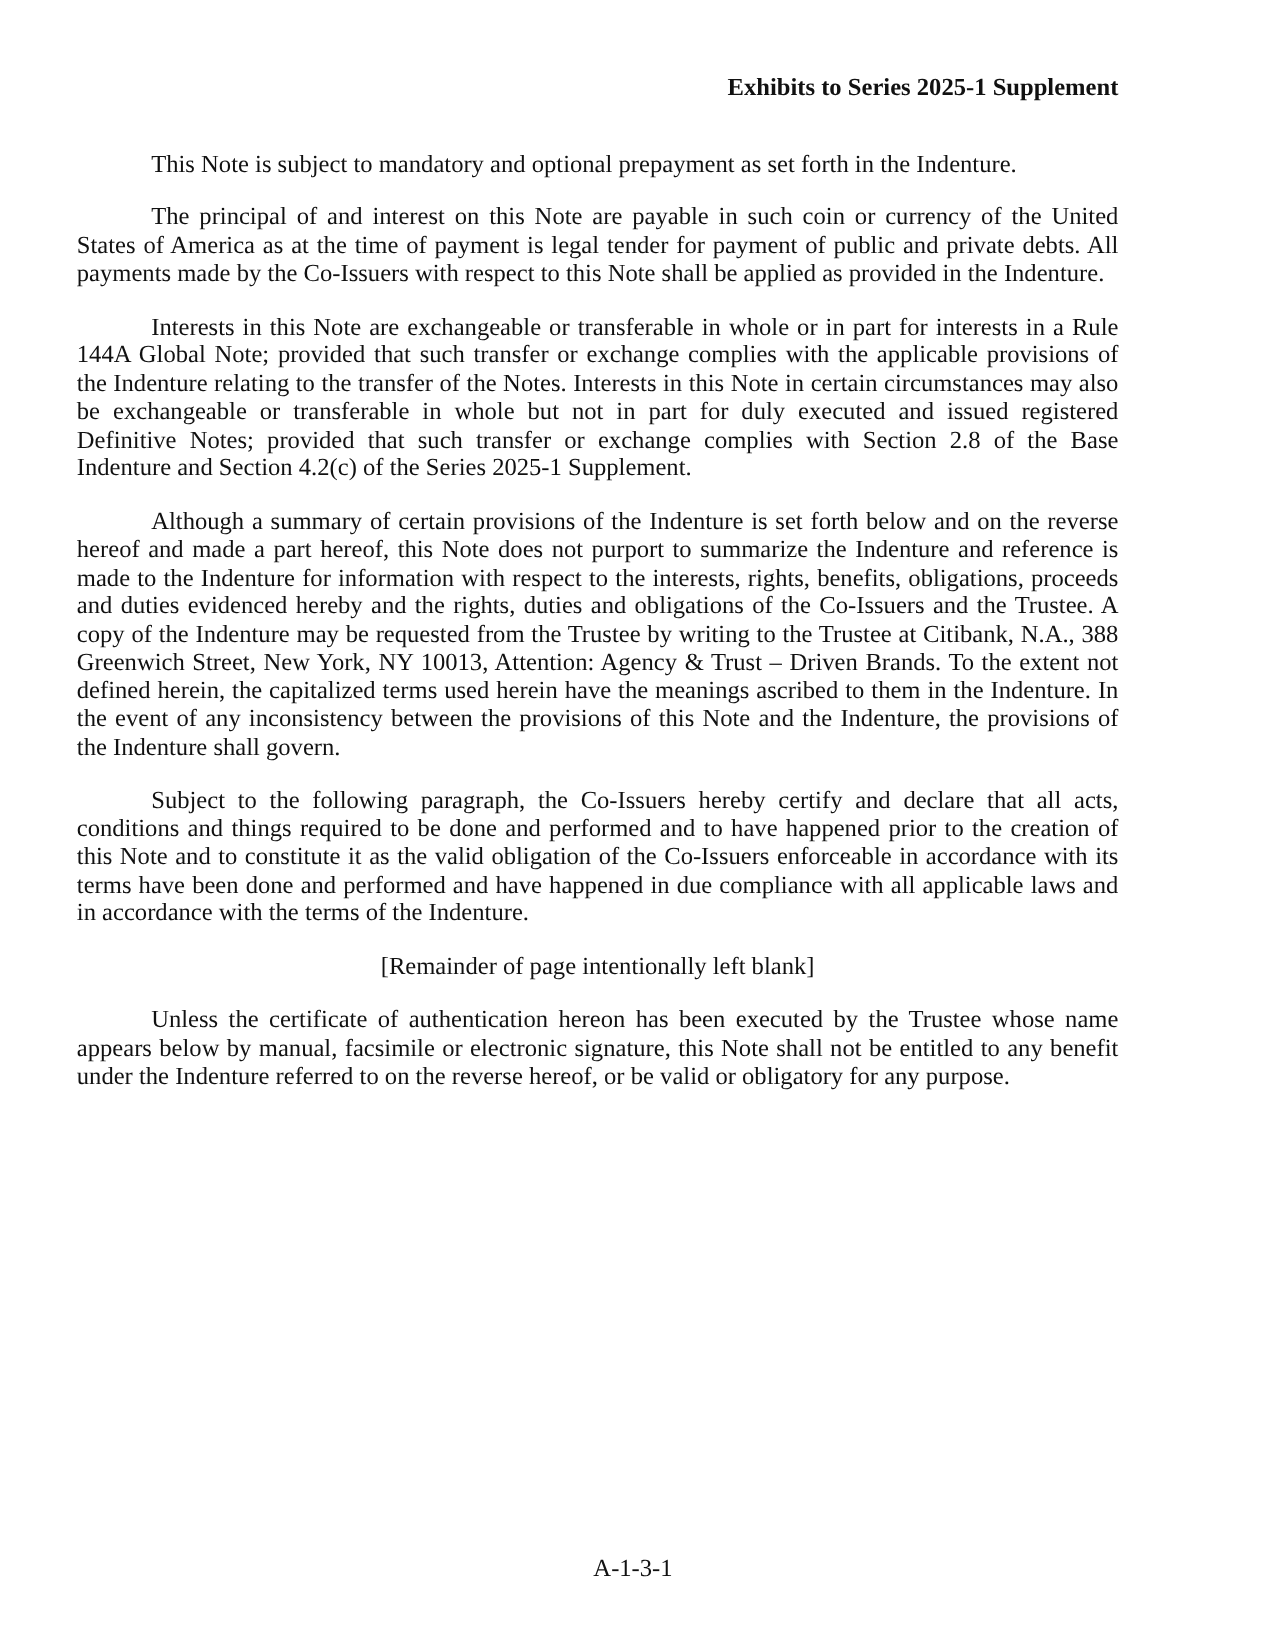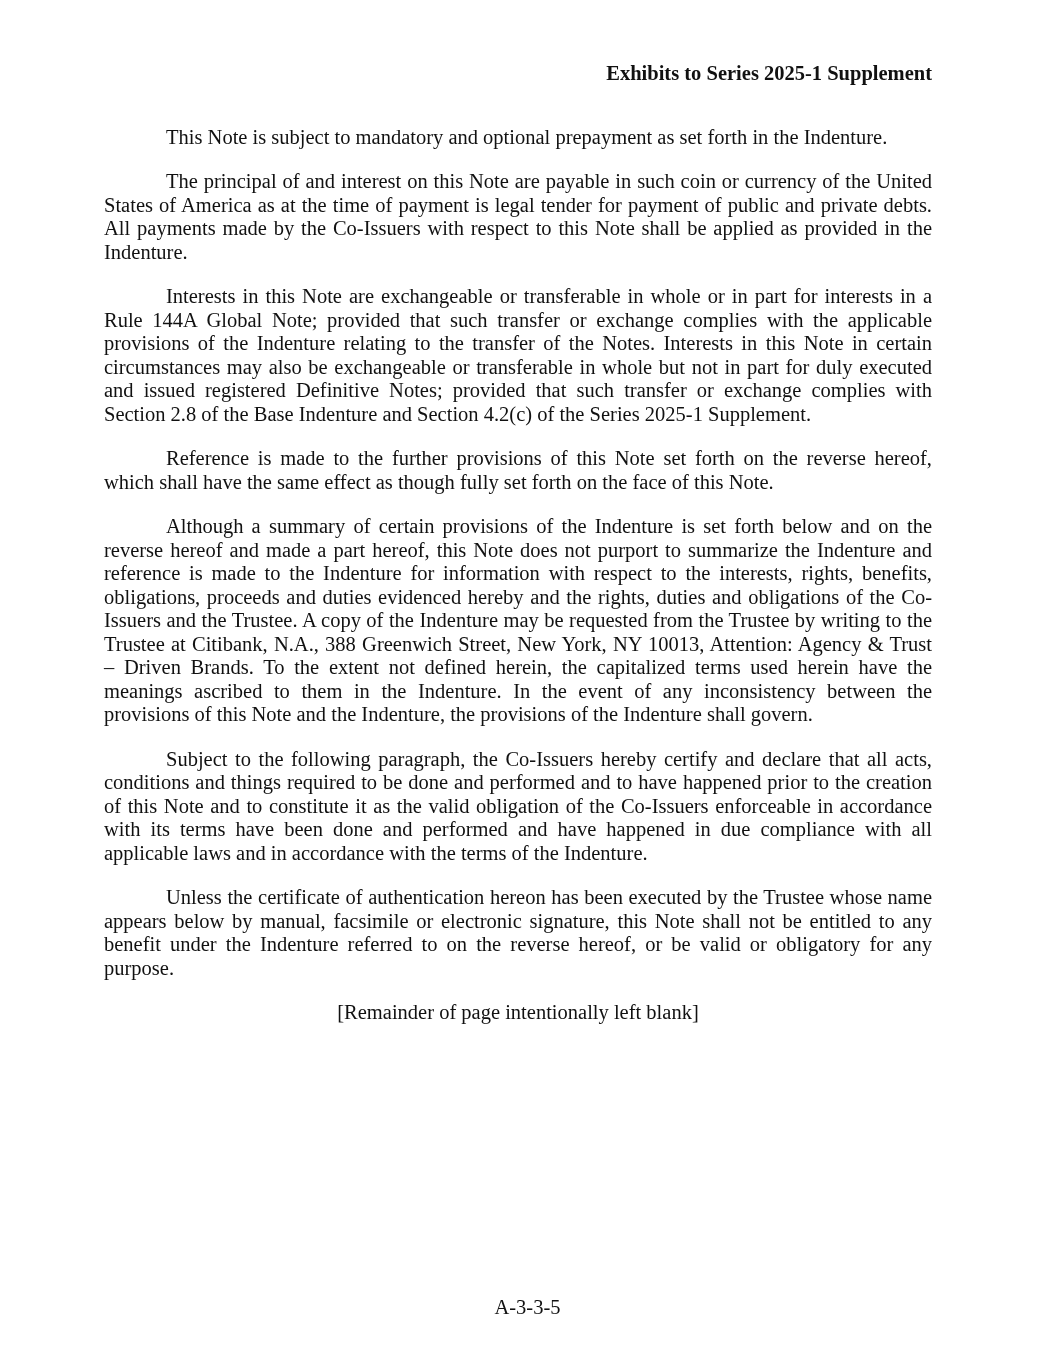--- a/index.html
+++ b/index.html
@@ -7,21 +7,21 @@
     padding: 0;
     background: #ffffff;
   }
   .page {
     position: relative;
     width: 1055px;
     height: 1365px;
     margin: 0 auto;
     background: #ffffff;
     box-sizing: border-box;
-    padding: 62px 123px 0 104px;
+    padding: 62px 123px 0 64px;
     font-family: "Liberation Serif", "DejaVu Serif", serif;
     font-size: 20.5px;
     line-height: 23.5px;
     color: #111111;
   }
   .header {
     text-align: right;
     font-weight: bold;
     margin: 0 0 40px 0;
   }
@@ -51,24 +51,23 @@
 <div class="page">
 
   <div class="header">
     <span>Exhibits to Series 2025-1 Supplement</span>
   </div>
 
   <div class="body-text" id="paragraphs">
       <p class="para"><span>This Note is subject to mandatory and optional prepayment as set forth in the Indenture.</span></p>
       <p class="para"><span>The principal of and interest on this Note are payable in such coin or currency of the United States of America as at the time of payment is legal tender for payment of public and private debts. All payments made by the Co-Issuers with respect to this Note shall be applied as provided in the Indenture.</span></p>
       <p class="para"><span>Interests in this Note are exchangeable or transferable in whole or in part for interests in a Rule 144A Global Note; </span><span class="u">provided </span><span>that such transfer or exchange complies with the applicable provisions of the Indenture relating to the transfer of the Notes. Interests in this Note in certain circumstances may also be exchangeable or transferable in whole but not in part for duly executed and issued registered Definitive Notes; </span><span class="u">provided</span><span> that such transfer or exchange complies with Section 2.8 of the Base Indenture and Section 4.2(c) of the Series 2025-1 Supplement.</span></p>
-      <p class="para"><span>Reference is made to the further provisions of this Note set forth on the reverse hereof, which shall have the same effect as though fully set forth on the face of this Note.</span></p>
       <p class="para"><span>Although a summary of certain provisions of the Indenture is set forth below and on the reverse hereof and made a part hereof, this Note does not purport to summarize the Indenture and reference is made to the Indenture for information with respect to the interests, rights, benefits, obligations, proceeds and duties evidenced hereby and the rights, duties and obligations of the Co-Issuers and the Trustee. A copy of the Indenture may be requested from the Trustee by writing to the Trustee at Citibank, N.A., 388 Greenwich Street, New York, NY 10013, Attention: Agency &amp; Trust – Driven Brands. To the extent not defined herein, the capitalized terms used herein have the meanings ascribed to them in the Indenture. In the event of any inconsistency between the provisions of this Note and the Indenture, the provisions of the Indenture shall govern.</span></p>
       <p class="para"><span>Subject to the following paragraph, the Co-Issuers hereby certify and declare that all acts, conditions and things required to be done and performed and to have happened prior to the creation of this Note and to constitute it as the valid obligation of the Co-Issuers enforceable in accordance with its terms have been done and performed and have happened in due compliance with all applicable laws and in accordance with the terms of the Indenture.</span></p>
+      <p class="para center"><span>[Remainder of page intentionally left blank]</span></p>
       <p class="para"><span>Unless the certificate of authentication hereon has been executed by the Trustee whose name appears below by manual, facsimile or electronic signature, this Note shall not be entitled to any benefit under the Indenture referred to on the reverse hereof, or be valid or obligatory for any purpose.</span></p>
-      <p class="para center"><span>[Remainder of page intentionally left blank]</span></p>
     </div>
 
   <div class="footer">
-    <span>A-3-3-5</span>
+    <span>A-1-3-1</span>
   </div>
 
 </div>
 
 </body></html>

